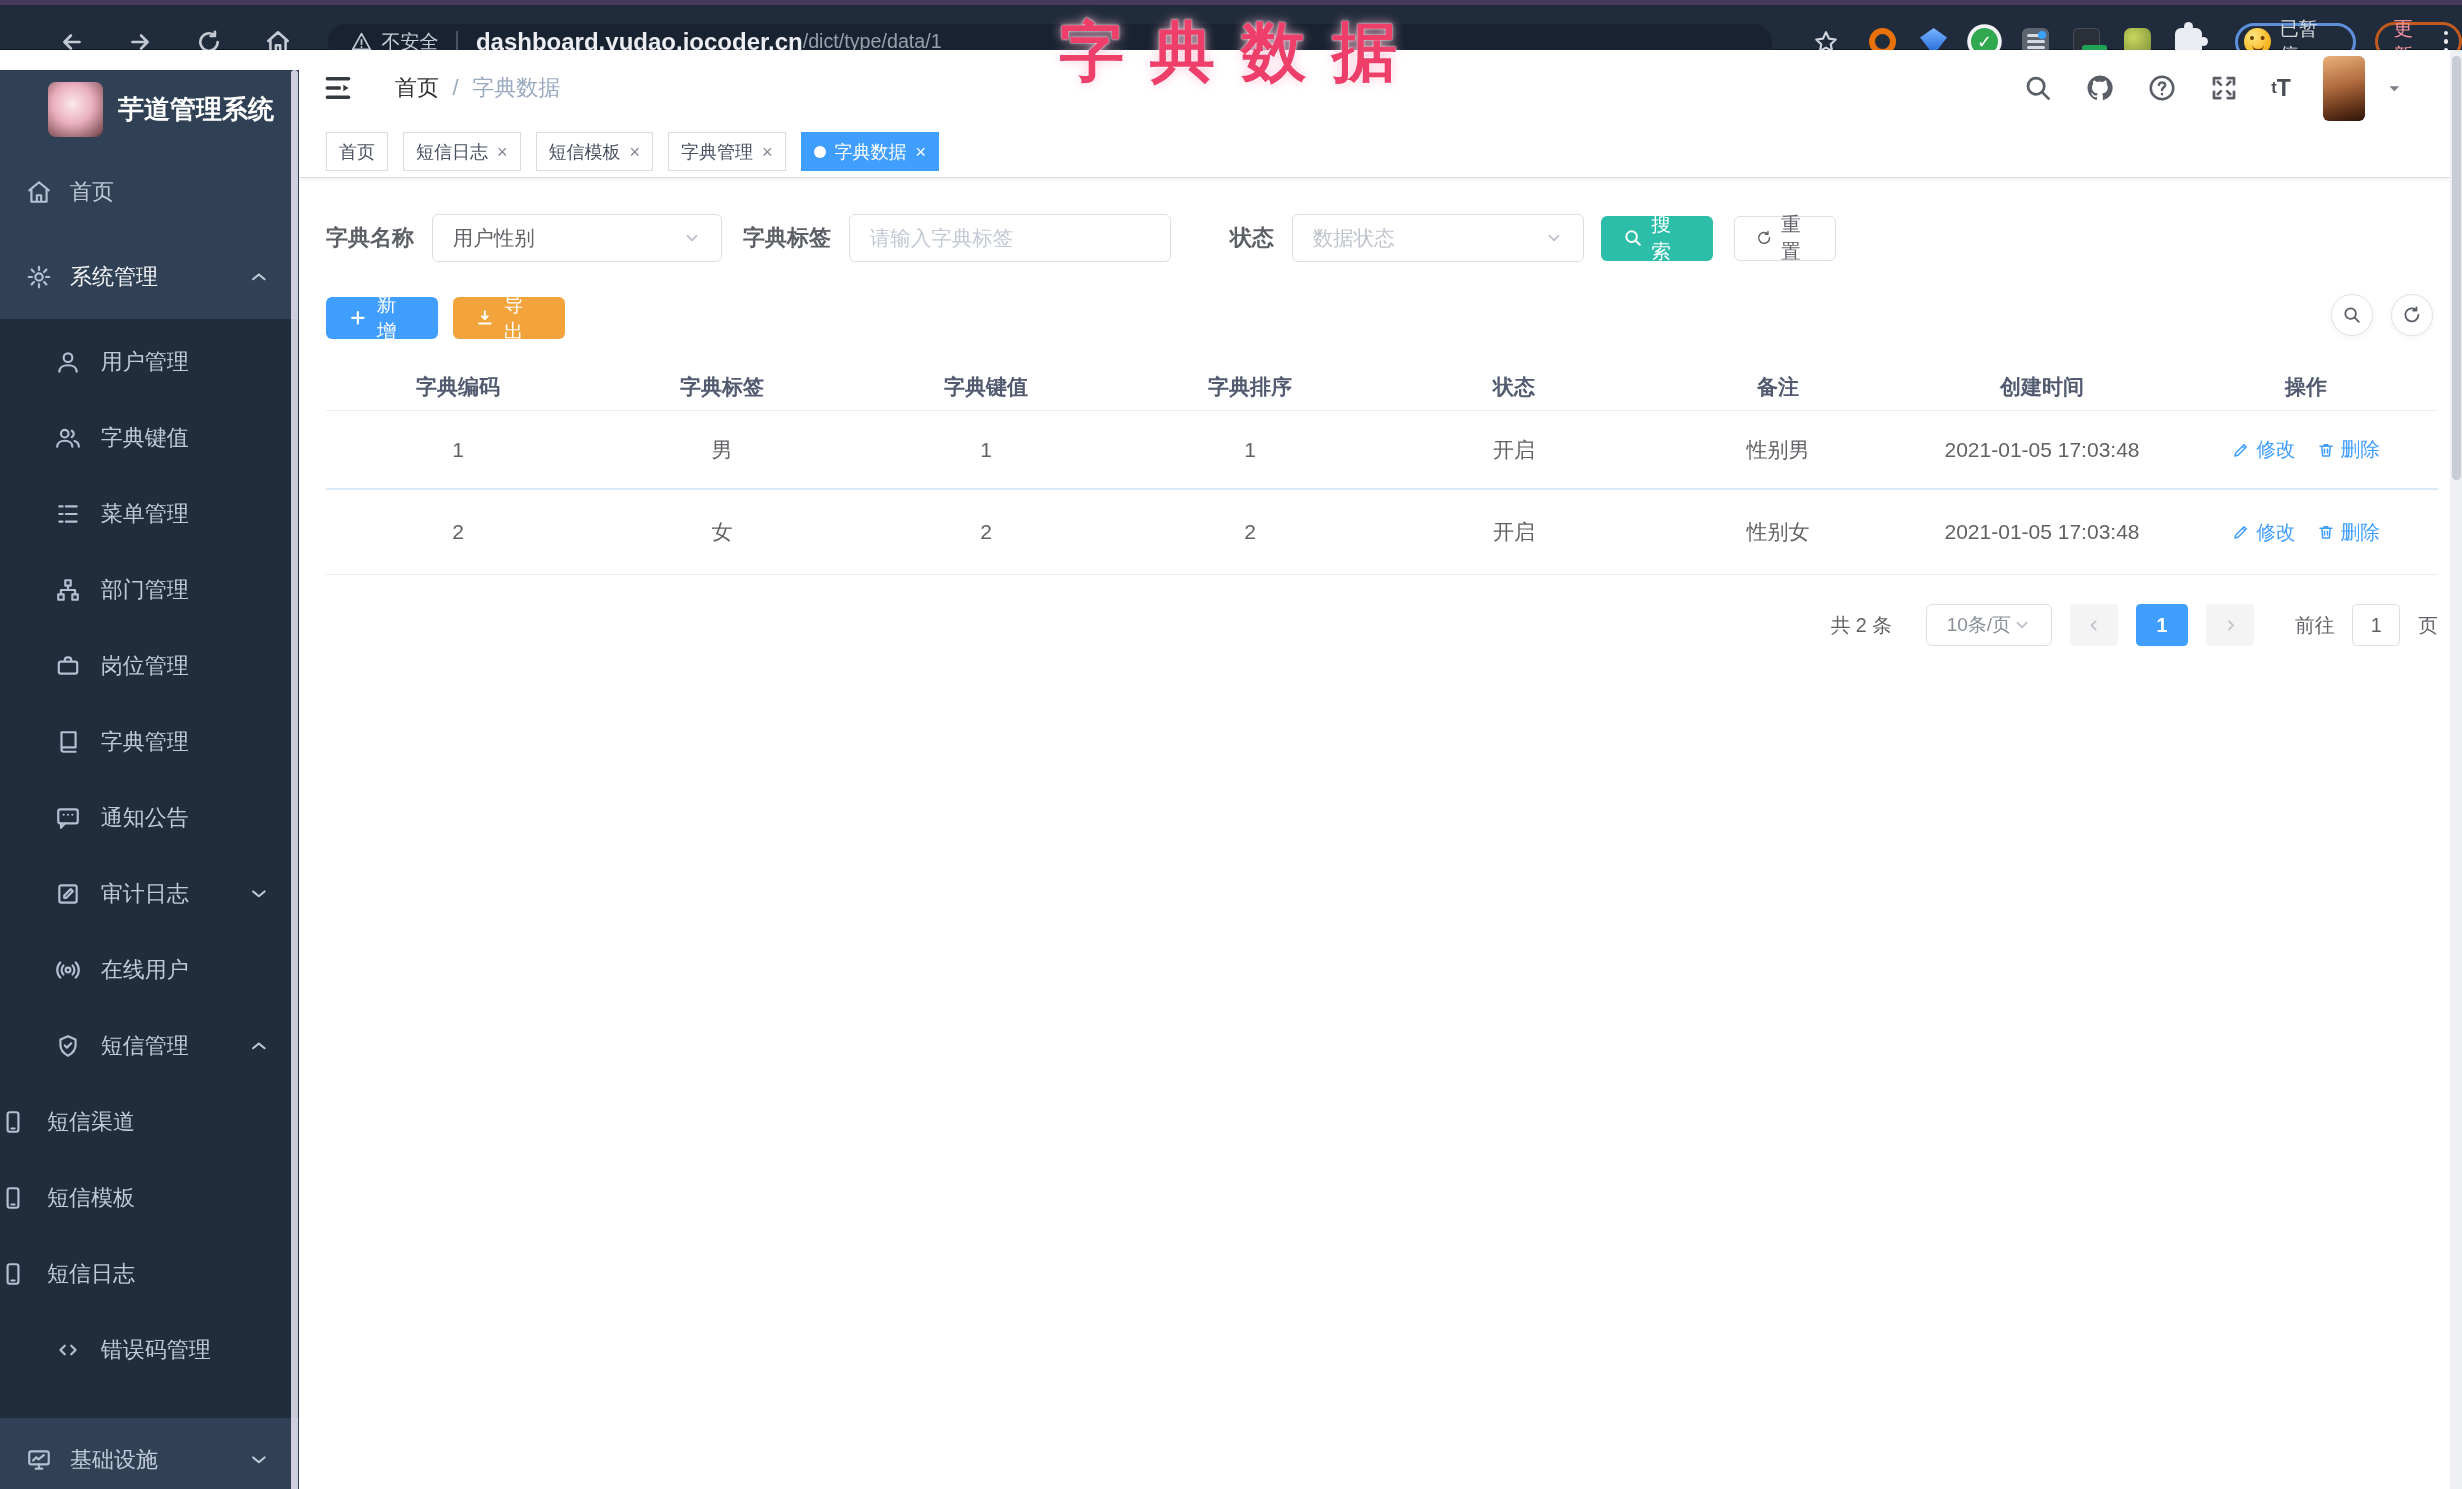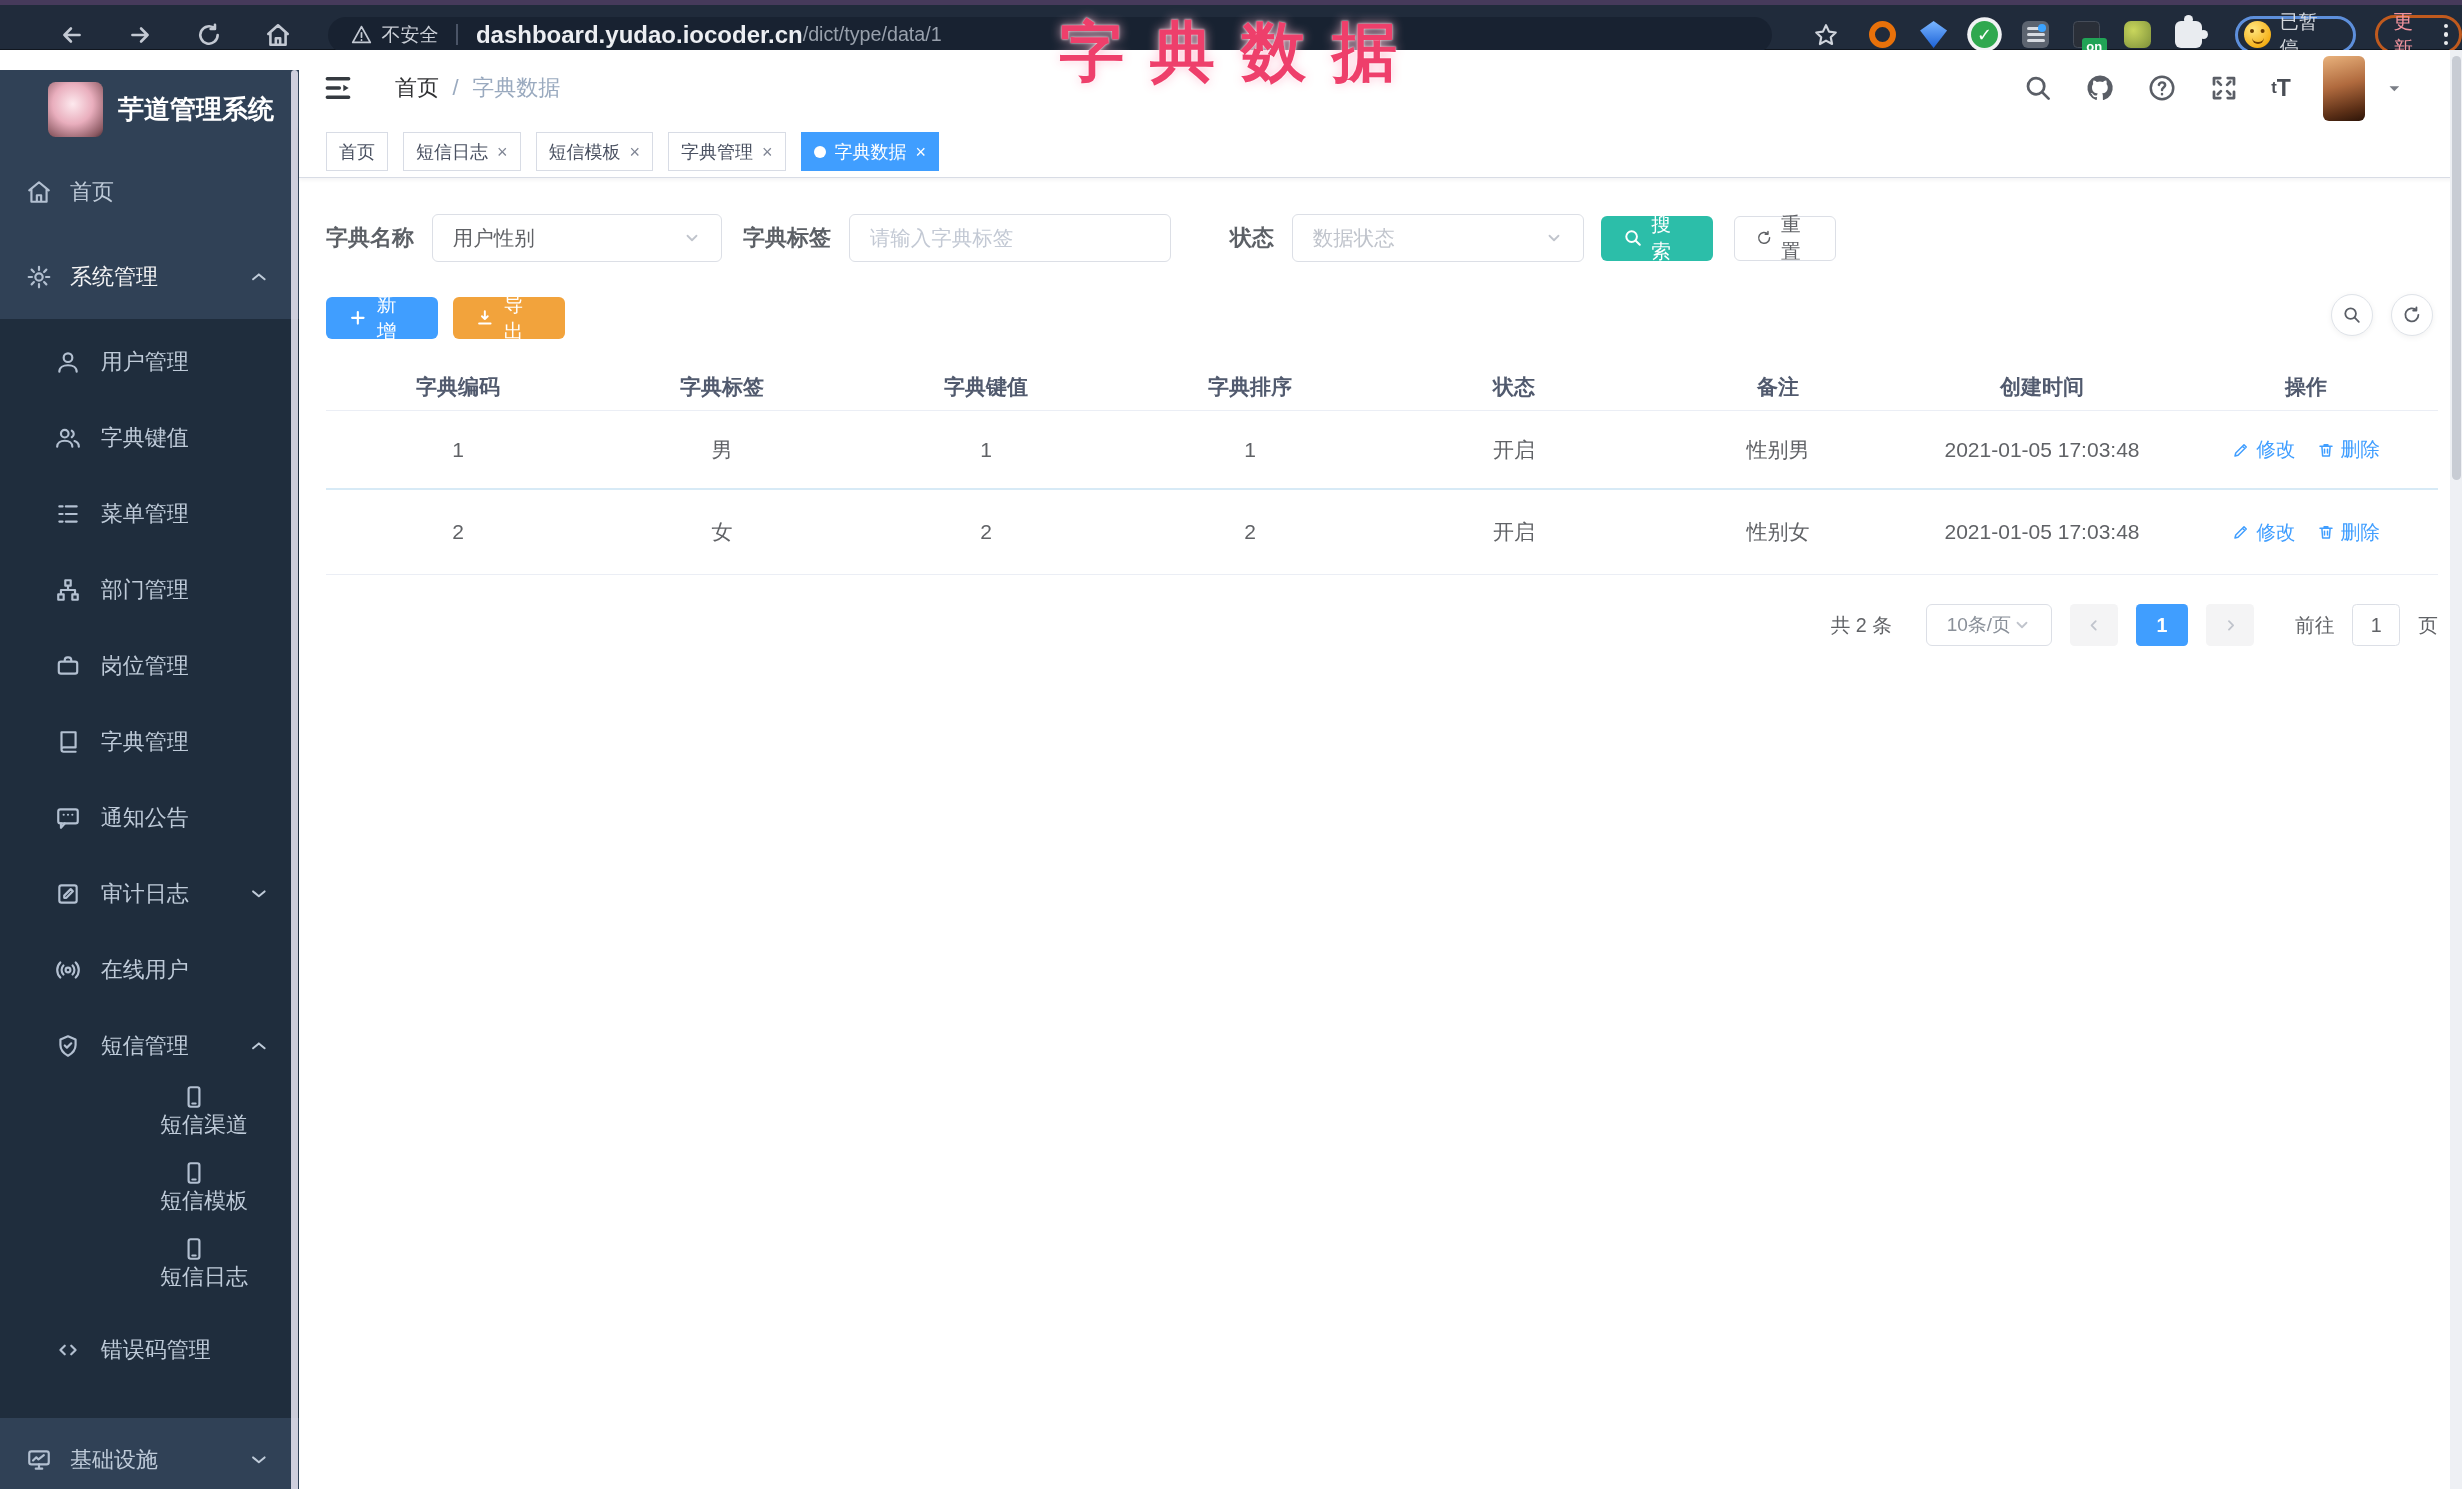--- a/index.html
+++ b/index.html
@@ -3,21 +3,21 @@
 <meta charset="utf-8">
 <style>
   * { margin:0; padding:0; box-sizing:border-box; }
   html,body { width:2462px; height:1490px; overflow:hidden; background:#fff;
               font-family:"Liberation Sans","DejaVu Sans",sans-serif; }
   .stage { position:relative; width:2462px; height:1490px; overflow:hidden; }
 
   
   .chrome { position:absolute; left:0; top:0; width:2462px; height:50px; background:#202b3b; border-bottom:1.5px solid #10161f; }
   .chrome-topstrip { position:absolute; left:0; top:0; width:100%; height:4.5px; background:#463a5b; }
-  .chrome-row { position:absolute; left:0; top:12px; width:100%; height:45px; display:flex; align-items:center;padding-left:36px; }
+  .chrome-row { position:absolute; left:0; top:19px; width:100%; height:45px; display:flex; align-items:center;padding-left:36px; }
   .nav-ic { width:30px; height:30px; margin-left:39px; color:#c3c9d3; display:flex; align-items:center; justify-content:center; }
   .nav-ic svg { width:26px; height:26px; }
   .url-pill { margin-left:36px; width:1462px; height:36px; background:#182231; border-radius:19.7px; display:flex; align-items:center; padding:0 23px; }
   .warn-ic { color:#c3c9d3; margin-right:9px; display:flex; }
   .warn-ic svg { width:21px; height:21px; }
   .sec-label { color:#c9ced6; font-size:19px; }
   .url-sep { width:1.5px; height:21px; background:#4a5466; margin:0 18px; }
   .url-host { color:#eceef2; font-size:24px; font-weight:bold; }
   .url-path { color:#98a0ac; font-size:19.7px; }
   .star-ic { color:#cfd4dc; margin-left:41px; display:flex; }
@@ -53,21 +53,21 @@
   
   .sidebar { position:relative; width:299px; height:1440px; background:#304156; flex-shrink:0; overflow:hidden;margin-top:20px; }
   .logo-row { height:79px; display:flex; align-items:center; padding-left:48px; gap:15px; }
   .logo-img { width:55px; height:55px; border-radius:7.6px; background:radial-gradient(circle at 45% 40%,#fde9ee,#e9aebd 45%,#8c5a63 85%,#4c3038); }
   .logo-title { color:#fff; font-size:26px; font-weight:bold; }
   .menu-item { height:85px; display:flex; align-items:center; color:#bfcbd9; font-size:22px; cursor:pointer; position:relative; }
   .menu-item .mico { display:flex; color:#b3c0d1; }
   .menu-item .mico svg { width:26px; height:26px; }
   .l1 { padding-left:26px; } .l1 .mlabel { margin-left:18px; }
   .l2 { padding-left:55px; height:76px; } .l2 .mlabel { margin-left:19.7px; }
-  .l3 { padding-left:88px; height:76px;flex-direction:column; } .l3 .mlabel { margin-left:21px; }
+  .l3 { height:76px; } .l3 .mlabel { margin-left:21px; }
   .submenu { background:#1f2d3d; padding:4.5px 0 30px 0; }
   .mi-active { color:#f4f4f5; }
   .chev { position:absolute; right:30px; color:#bfcbd9; display:flex; }
   .chev svg { width:19.7px; height:19.7px; }
   .side-scroll { position:absolute; right:0.8px; top:0; width:6.8px; height:1440px; background:rgba(235,233,245,.85); border-radius:3.8px; }
 
   
   .main { position:relative; width:2163px; height:1440px; }
   .navbar { position:relative; height:76px; background:#fff; display:flex; align-items:center; }
   .hamburger { margin-left:23px; color:#353a40; display:flex; cursor:pointer; }

